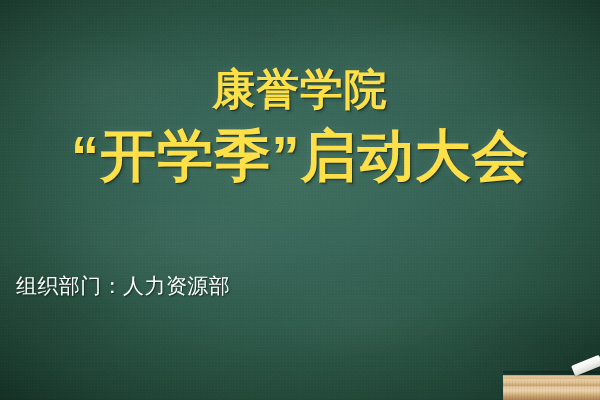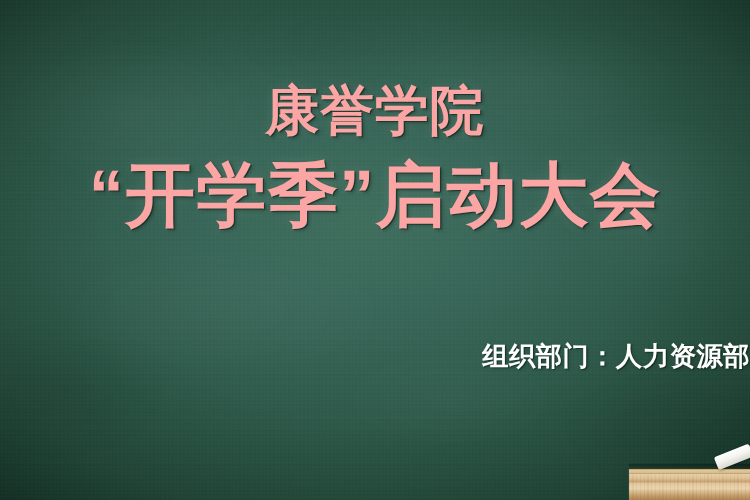--- a/index.html
+++ b/index.html
@@ -91,21 +91,21 @@
   
   .content {
     position: absolute;
     inset: 0;
     display: flex;
     flex-direction: column;
     align-items: center;
   }
 
   .title-line {
-    color: #fca5a5;
+    color: #fde047;
     font-weight: bold;
     text-align: center;
     white-space: nowrap;
     letter-spacing: .02em;
     text-shadow:
       1px 1px 0 rgba(10,32,24,.55),
       2px 2px 3px rgba(8,26,20,.35),
       0 0 10px rgba(255,255,255,.10);
   }
 
@@ -122,26 +122,26 @@
     top: 128px;
     left: 0;
     right: 0;
     font-size: 56px;
     line-height: 1;
   }
 
   #subtitle {
     position: absolute;
     top: 275px;
-    left: 1px;
+    left: 16px;
     right: 0;
-    text-align: right;
+    text-align: left;
     white-space: nowrap;
     color: #ffffff;
-    font-weight: bold;
+    font-weight: normal;
     font-size: 21px;
     line-height: 1;
     letter-spacing: .02em;
     text-shadow:
       1px 1px 0 rgba(10,32,24,.50),
       1px 1px 3px rgba(8,26,20,.32);
   }
 
   
   .ledge {

